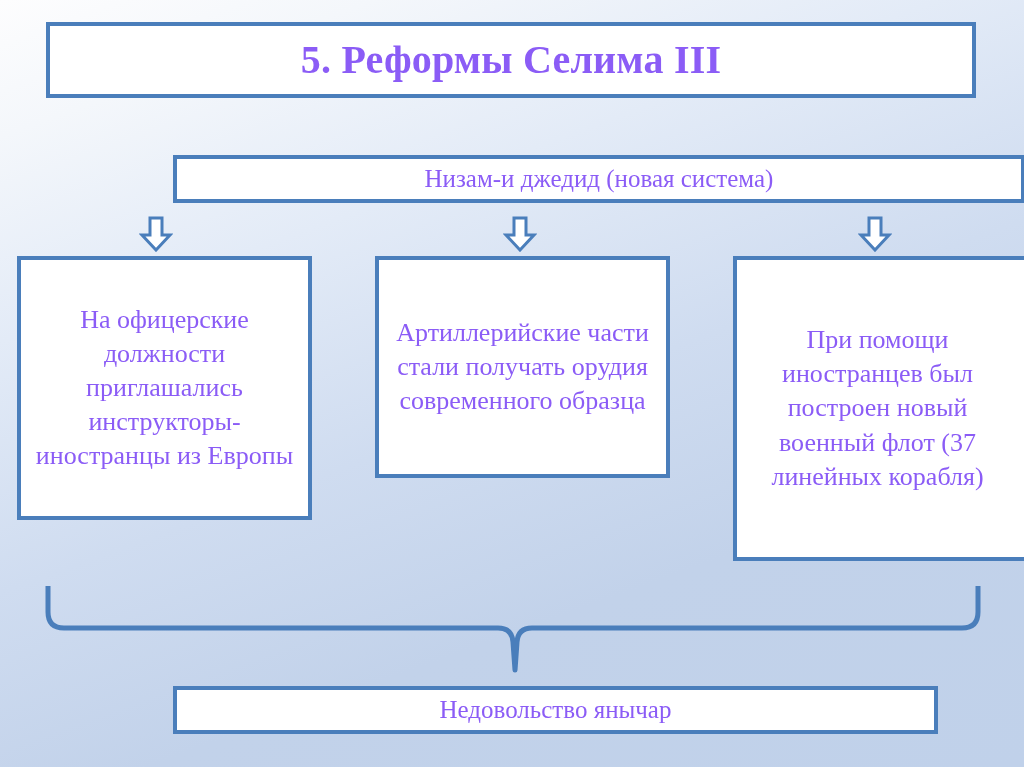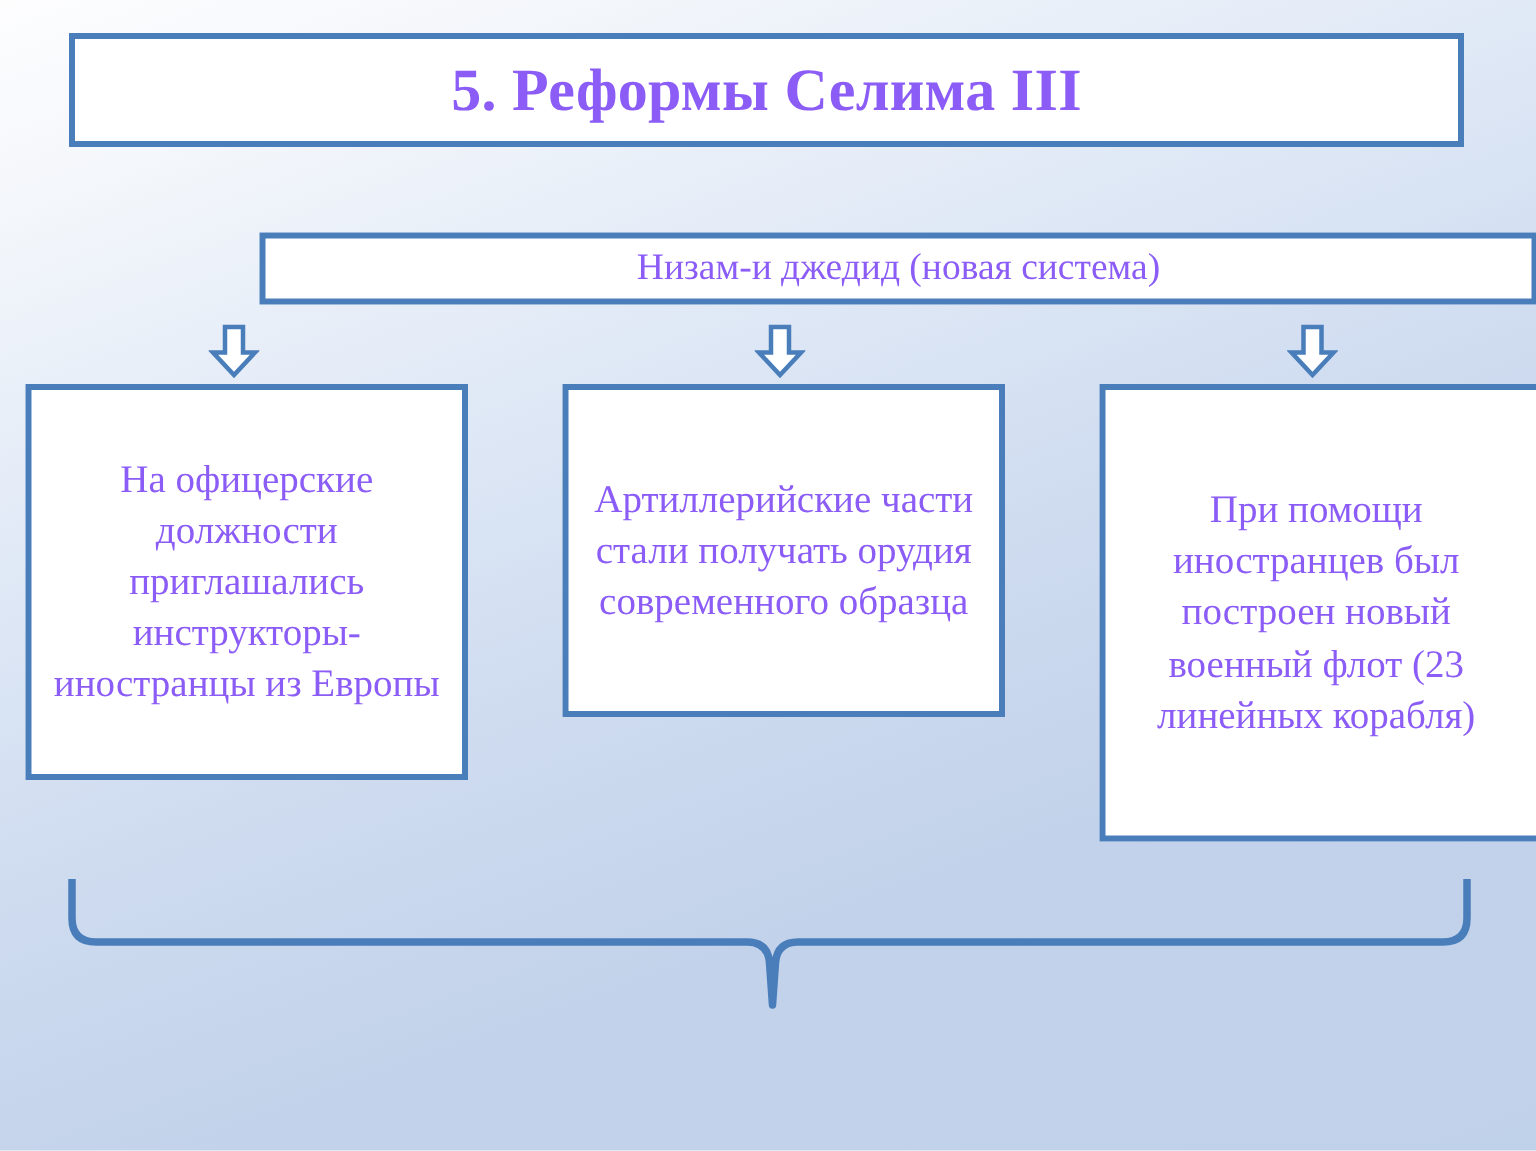--- a/index.html
+++ b/index.html
@@ -158,33 +158,36 @@
 
   <div class="box" id="branch-box-0">
     <span class="branch-text">На офицерские должности приглашались инструкторы-иностранцы из Европы</span>
   </div>
 
   <div class="box" id="branch-box-1">
     <span class="branch-text">Артиллерийские части стали получать орудия современного образца</span>
   </div>
 
   <div class="box" id="branch-box-2">
-    <span class="branch-text">При помощи иностранцев был построен новый военный флот (23 линейных корабля)</span>
+    <span class="branch-text">При помощи иностранцев был построен новый военный флот (37 линейных корабля)</span>
   </div>
 
   <div id="brace">
     <svg viewBox="0 0 950 92" width="950" height="92" preserveAspectRatio="none" aria-hidden="true">
       <path d="M 10,4
                L 10,30
                Q 10,46 26,46
                L 460,46
                Q 474,46 475,60
                L 477,88
                L 479,60
                Q 480,46 494,46
                L 924,46
                Q 940,46 940,30
                L 940,4" fill="none" stroke="#4a7ebb" stroke-width="5" stroke-linecap="butt" stroke-linejoin="round"></path>
     </svg>
   </div>
 
+  <div class="box" id="result-box">
+    <span id="result-text">Недовольство янычар</span>
+  </div>
 
 </div>
 
 </body></html>

